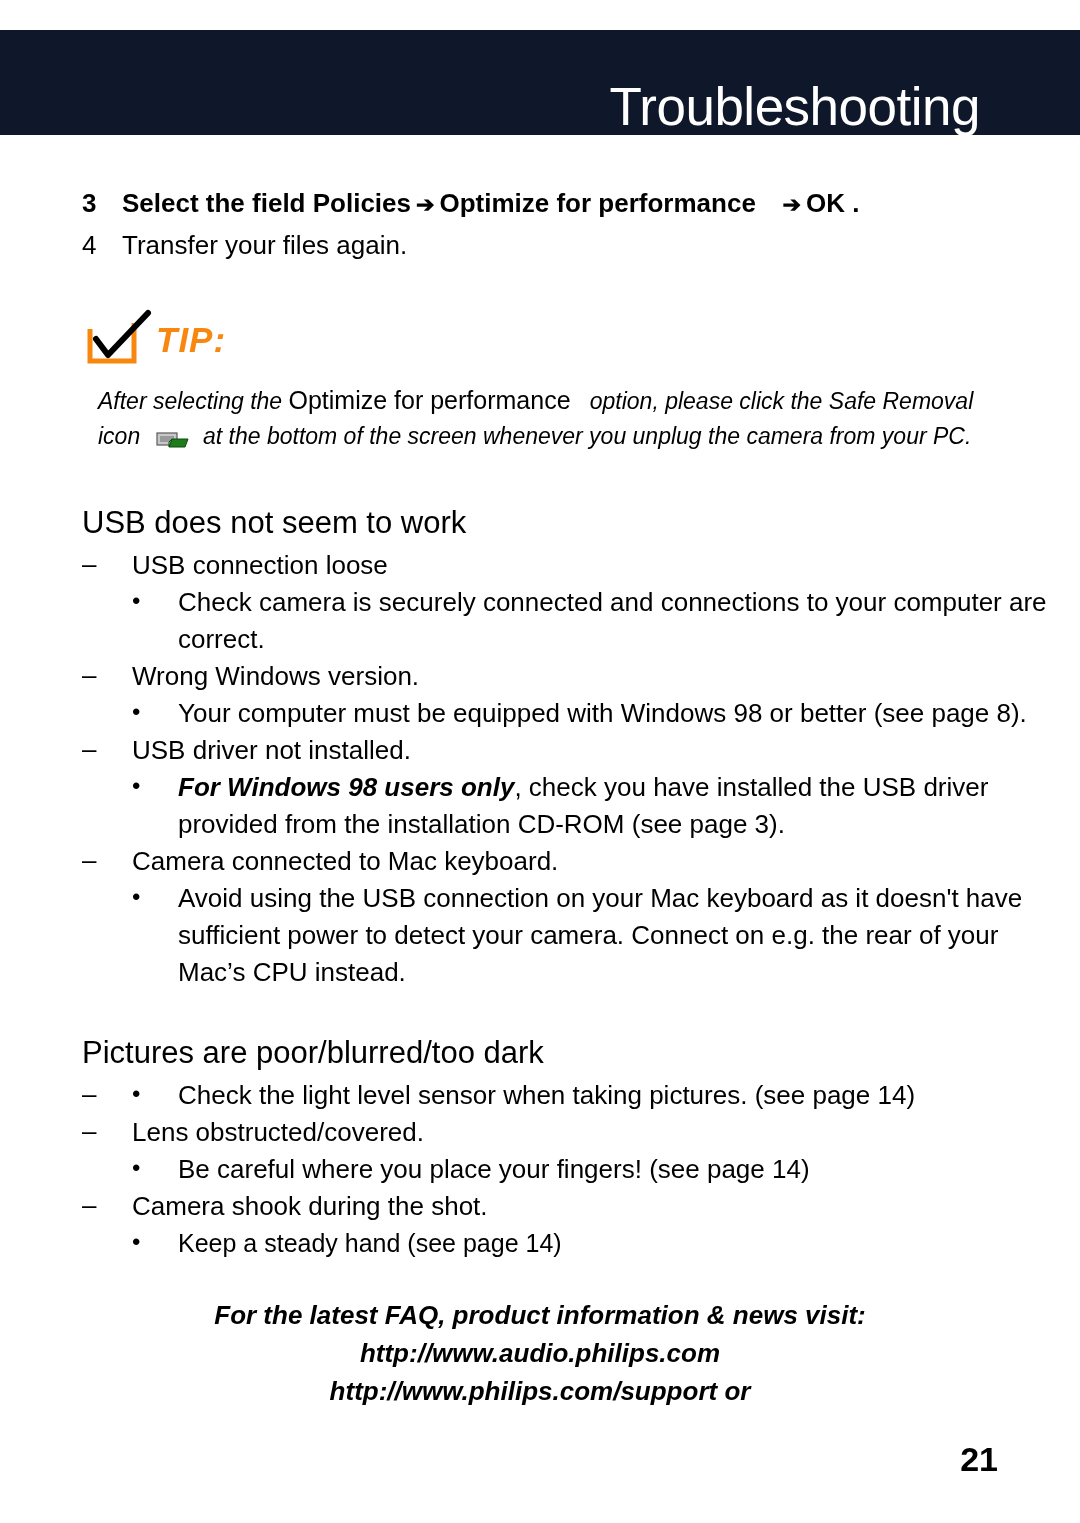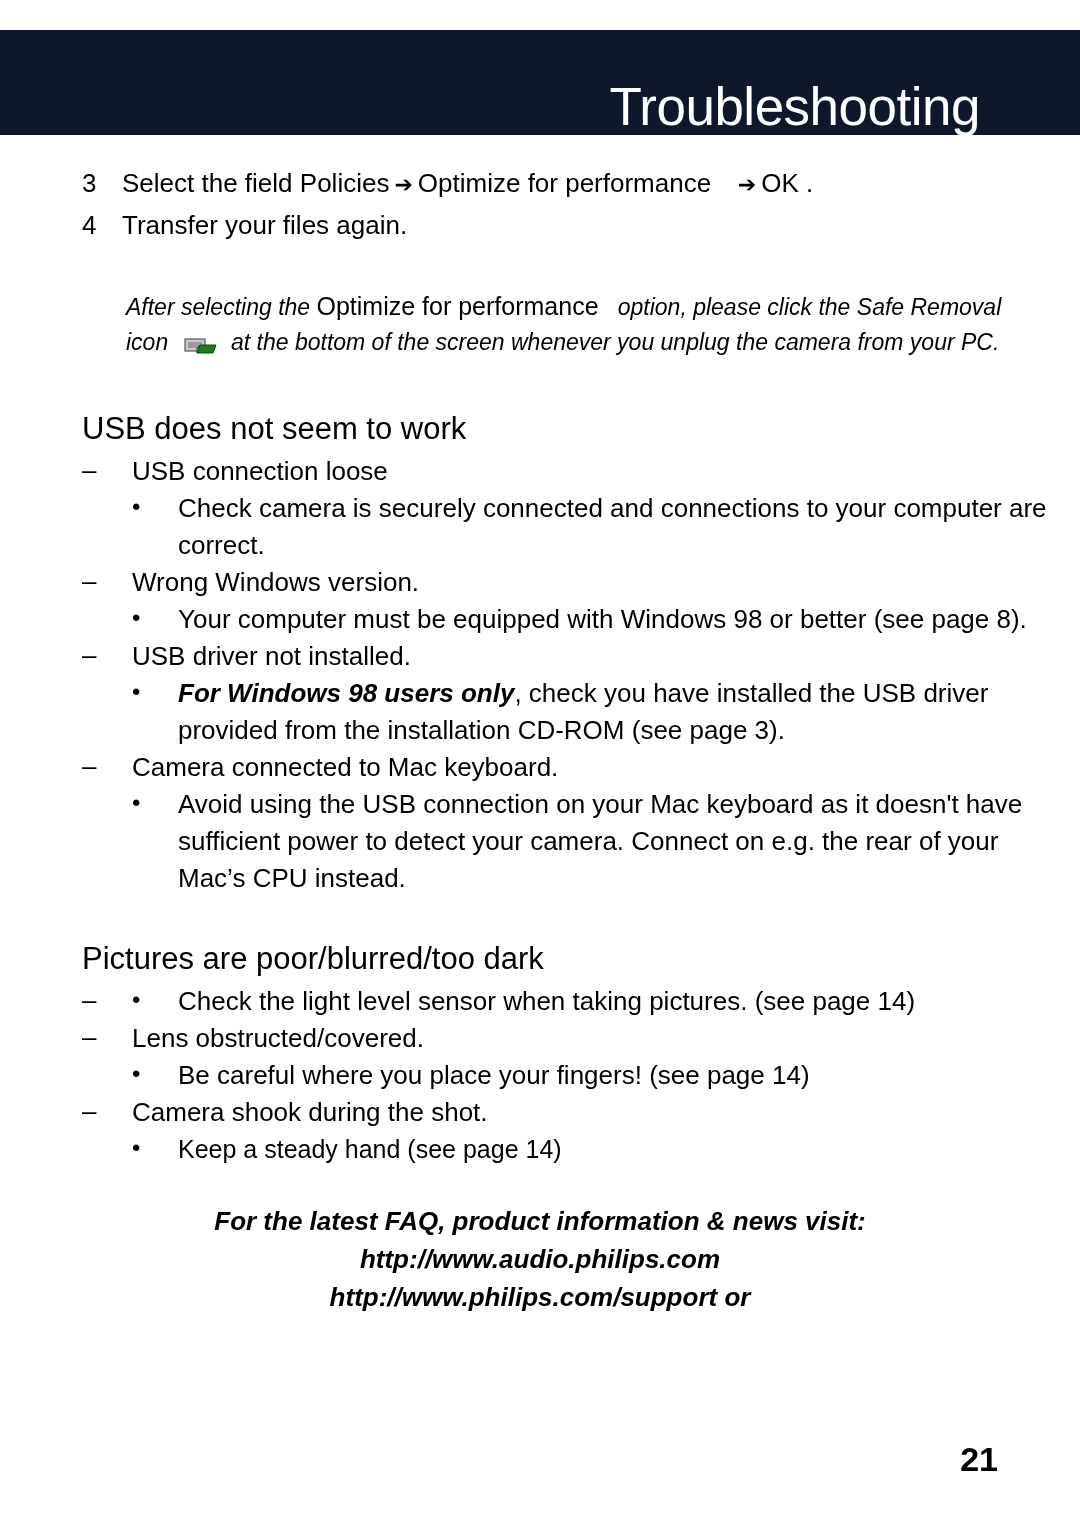--- a/index.html
+++ b/index.html
@@ -49,21 +49,21 @@
     position: relative;
     margin: 0 0 0 82px;
     font-size: 26px;
     line-height: 40px;
     white-space: nowrap;
   }
   .step .num {
     display: inline-block;
     width: 40px;
   }
-  .step-1 { margin-top: 28px; }
+  .step-1 { margin-top: 48px; font-weight: bold; }
   .arrow-glyph {
     font-size: 22px;
     color: #000;
     padding: 0 5px;
   }
 
   
   .tip-wrap {
     position: relative;
     margin-top: 44px;
@@ -81,21 +81,21 @@
   }
   .tip-label {
     font-size: 35px;
     font-weight: bold;
     color: #f7870f;
     font-style: italic;
     letter-spacing: 1px;
   }
   .tip-body {
     margin-top: 12px;
-    margin-left: 44px;
+    margin-left: 16px;
     width: 912px;
     font-size: 23px;
     line-height: 35px;
     font-style: italic;
   }
   .tip-body .nonital {
     font-style: normal;
     font-size: 25px;
   }
   .safe-removal-icon {
@@ -172,20 +172,29 @@
 <div class="content">
 
   <div class="step step-1">
     <span class="num">3</span><span>Select the field</span>&nbsp;<span>Policies</span><span class="arrow-glyph">➔</span><span>Optimize for performance</span>&nbsp;&nbsp;&nbsp;<span class="arrow-glyph">➔</span><span>OK</span>&nbsp;<span>.</span>
   </div>
   <div class="step">
     <span class="num">4</span><span>Transfer your files again.</span>
   </div>
 
   <div class="tip-wrap">
+    <div class="tip-head">
+      <span class="tip-check">
+        <svg width="74" height="62" viewBox="0 0 74 62">
+          <path d="M8 20 L8 52 L52 52 L52 14" fill="none" stroke="#f7870f" stroke-width="5"></path>
+          <path d="M14 30 L26 46 L66 4" fill="none" stroke="#000000" stroke-width="6" stroke-linecap="round" stroke-linejoin="round"></path>
+        </svg>
+      </span>
+      <span class="tip-label">TIP:</span>
+    </div>
     <div class="tip-body">
       <span>After selecting the</span>
       <span class="nonital">Optimize for performance</span>&nbsp;&nbsp;
       <span>option, please click the Safe Removal</span>
       <span>icon</span>
       <span class="safe-removal-icon">
         <svg width="34" height="26" viewBox="0 0 34 26">
           <rect x="2" y="8" width="20" height="12" fill="#c8c8c8" stroke="#5a5a5a" stroke-width="1.2"></rect>
           <rect x="5" y="11" width="14" height="6" fill="#9a9a9a"></rect>
           <path d="M14 22 L30 22 L33 14 L17 14 Z" fill="#1d7d1d" stroke="#0c4c0c" stroke-width="1"></path>

